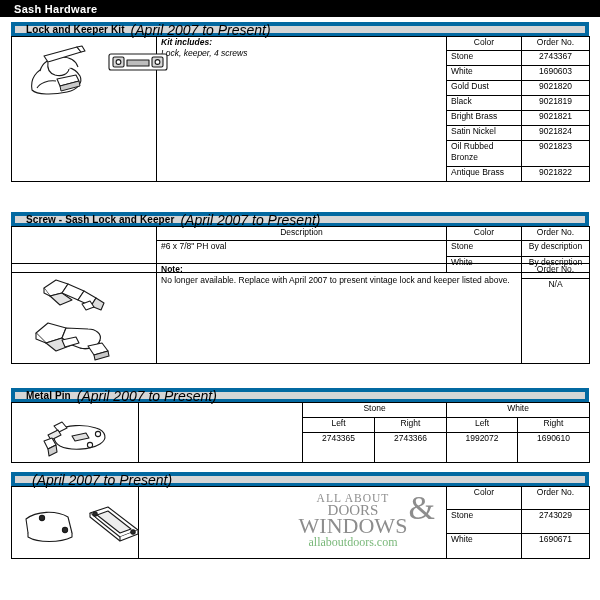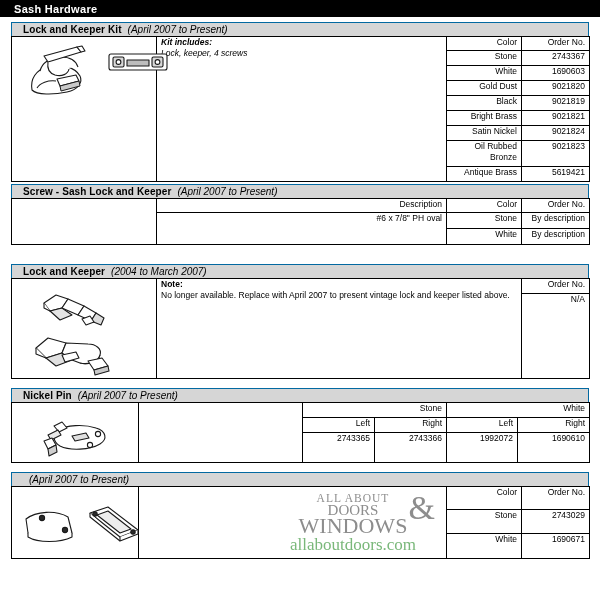--- a/index.html
+++ b/index.html
@@ -21,43 +21,43 @@
     display:flex;align-items:center;
     padding-left:14px;box-sizing:border-box;
     letter-spacing:0.3px;
   }
 
   
   .block{position:absolute;box-sizing:border-box;}
   .secbar{
     box-sizing:border-box;
     background:#d6d6d6;
-    border:1px solid #0369a1;
+    border:4px solid #0369a1;
     height:15px;
     display:flex;align-items:center;
     padding-left:11px;
     white-space:nowrap;
   }
   .secbar .t{font-weight:bold;font-size:10px;letter-spacing:.1px;}
-  .secbar .d{font-style:italic;font-size:10px;margin-left:6px;}
+  .secbar .d{font-style:italic;font-size:14px;margin-left:6px;}
 
   
   table.grid{border-collapse:collapse;table-layout:fixed;}
   table.grid td,table.grid th{
     border:1px solid #000;
     padding:0 4px;
     font-size:8.5px;
     font-weight:normal;
     vertical-align:top;
     line-height:11px;
     box-sizing:border-box;
   }
   .ctr{text-align:center;}
   .hd{text-align:center;font-weight:bold;}
-  .pad2{padding-top:2px;text-align:right;}
+  .pad2{padding-top:2px;}
 
   .kitnote{font-size:9px;line-height:11.5px;padding-top:3px;font-style:italic;}
   .kitnote b{font-weight:bold;}
   .note{font-size:9px;line-height:12px;padding-top:6px;}
   .note b{font-weight:bold;}
 
   
   .illu{position:relative;}
   svg{display:block;}
   .art{position:absolute;}
@@ -67,21 +67,21 @@
     position:absolute;
     text-align:center;
     font-family:"Liberation Serif", serif;
     color:#8d8d8d;
     line-height:1;
     user-select:none;
   }
   .logo .l1{font-size:11.5px;letter-spacing:1px;display:block;}
   .logo .l2{font-size:15px;letter-spacing:0px;display:block;margin-top:-2px;font-weight:400;}
   .logo .l3{font-size:22px;letter-spacing:0px;display:block;margin-top:-3px;}
-  .logo .l4{font-size:17px;display:block;color:#7ab87a;margin-top:-1px;letter-spacing:0px;}
+  .logo .l4{font-size:12px;display:block;color:#7ab87a;margin-top:-1px;letter-spacing:0px;}
   .logo .amp{
     position:absolute;right:-2px;top:-2px;
     font-size:34px;line-height:34px;color:#8d8d8d;
   }
 </style>
 </head>
 <body>
 
 <div class="page">
 
@@ -164,27 +164,27 @@
         <tr>
           <td class="pad2" style="height:15px">Satin Nickel</td>
           <td class="ctr pad2">9021824</td>
         </tr>
         <tr>
           <td class="pad2" style="height:26px;line-height:11px">Oil Rubbed Bronze</td>
           <td class="ctr pad2">9021823</td>
         </tr>
         <tr>
           <td class="pad2" style="height:15px">Antique Brass</td>
-          <td class="ctr pad2">5619421</td>
-        </tr>
-      </tbody>
-    </table>
-  </div>
-
-  <div class="block" style="left:11px;top:184px;width:578px;">
+          <td class="ctr pad2">9021822</td>
+        </tr>
+      </tbody>
+    </table>
+  </div>
+
+  <div class="block" style="left:11px;top:212px;width:578px;">
     <div class="secbar">
       <span class="t">Screw - Sash Lock and Keeper</span>
       <span class="d">(April 2007 to Present)</span>
     </div>
 
     <table class="grid" style="width:578px;margin-top:-1px;">
       <colgroup>
         <col style="width:145px">
           <col style="width:290px">
           <col style="width:75px">
@@ -204,24 +204,20 @@
         </tr>
         <tr>
           <td class="pad2" style="height:16px">White</td>
           <td class="ctr pad2">By description</td>
         </tr>
       </tbody>
     </table>
   </div>
 
   <div class="block" style="left:11px;top:264px;width:578px;">
-    <div class="secbar">
-      <span class="t">Lock and Keeper</span>
-      <span class="d">(2004 to March 2007)</span>
-    </div>
 
     <table class="grid" style="width:578px;margin-top:-1px;">
       <colgroup>
         <col style="width:145px">
           <col style="width:365px">
           <col style="width:68px">
       </colgroup>
       <tbody>
         <tr>
           <td rowspan="2" class="illu" style="height:100px">
@@ -261,21 +257,21 @@
         </tr>
         <tr>
           <td class="ctr pad2">N/A</td>
         </tr>
       </tbody>
     </table>
   </div>
 
   <div class="block" style="left:11px;top:388px;width:578px;">
     <div class="secbar">
-      <span class="t">Nickel Pin</span>
+      <span class="t">Metal Pin</span>
       <span class="d">(April 2007 to Present)</span>
     </div>
 
     <table class="grid" style="width:578px;margin-top:-1px;">
       <colgroup>
         <col style="width:127px">
           <col style="width:164px">
         <col style="width:72px">
           <col style="width:72px">
           <col style="width:71px">

